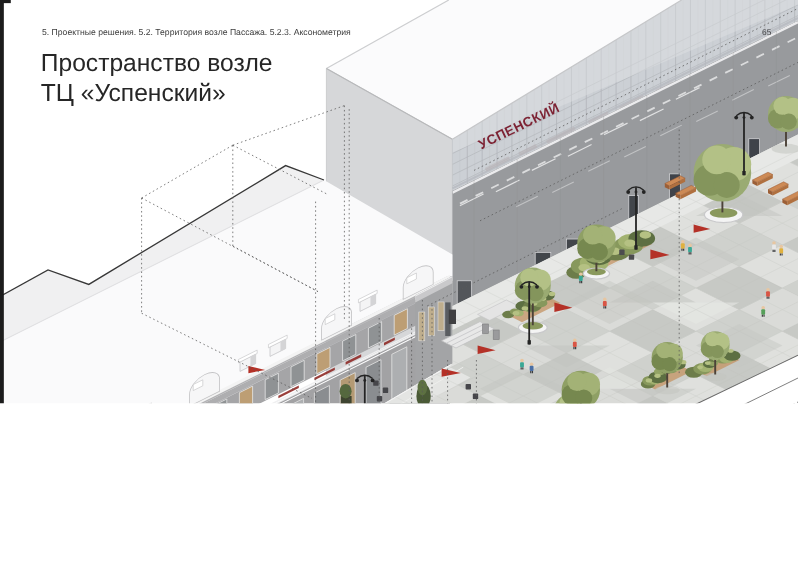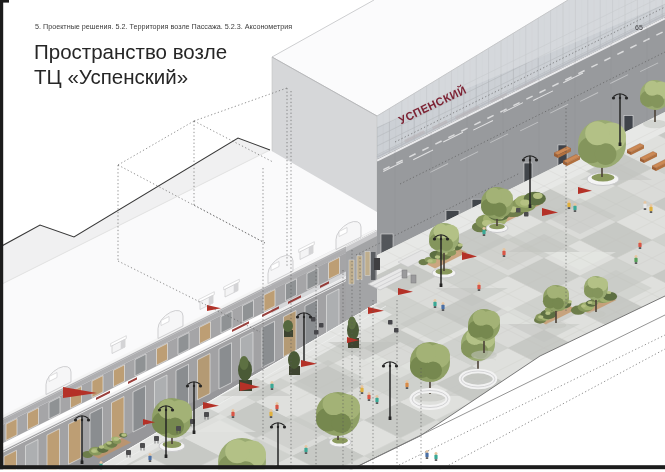--- a/index.html
+++ b/index.html
@@ -1,15 +1,15 @@
 <!DOCTYPE html>
 <html><head><meta charset="utf-8">
 <style>
 html,body{margin:0;padding:0;background:#fff;}
-#page{position:relative;width:665px;height:472px;overflow:hidden;font-family:"Liberation Sans",sans-serif;}
+#page{position:relative;width:665px;height:336px;overflow:hidden;font-family:"Liberation Sans",sans-serif;}
 svg{display:block;}
 </style></head>
 <body>
 <div id="page">
 <svg width="665" height="472" viewBox="0 0 665 472">
 
 <rect x="0" y="0" width="665" height="472" fill="#ffffff"></rect>
 
 <text x="35" y="29" font-size="7.2" fill="#3c3c3c" font-family="Liberation Sans, sans-serif">5. Проектные решения. 5.2. Территория возле Пассажа. 5.2.3. Аксонометрия</text>
 

